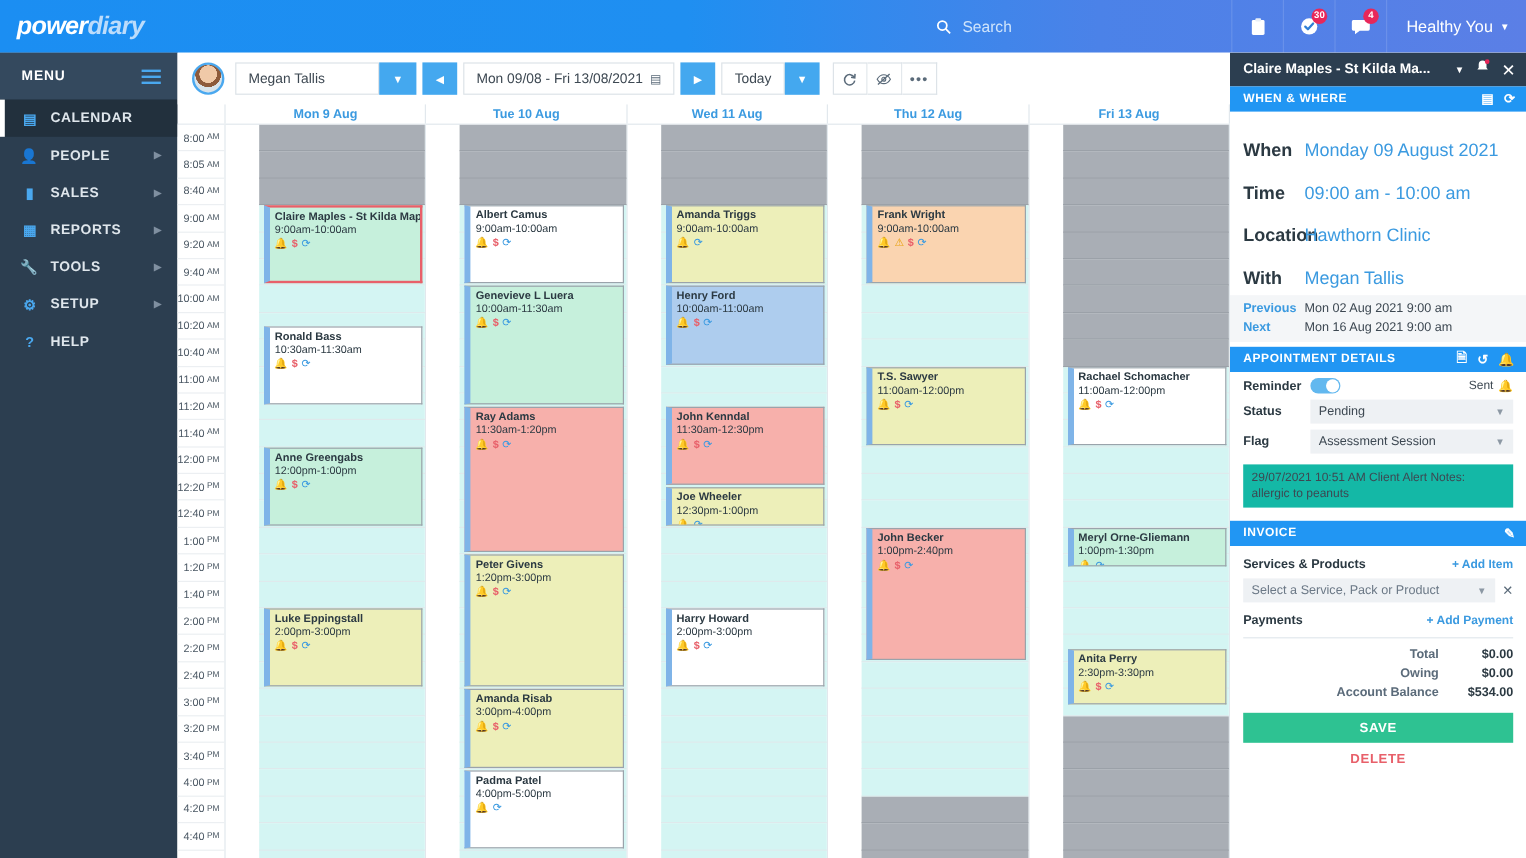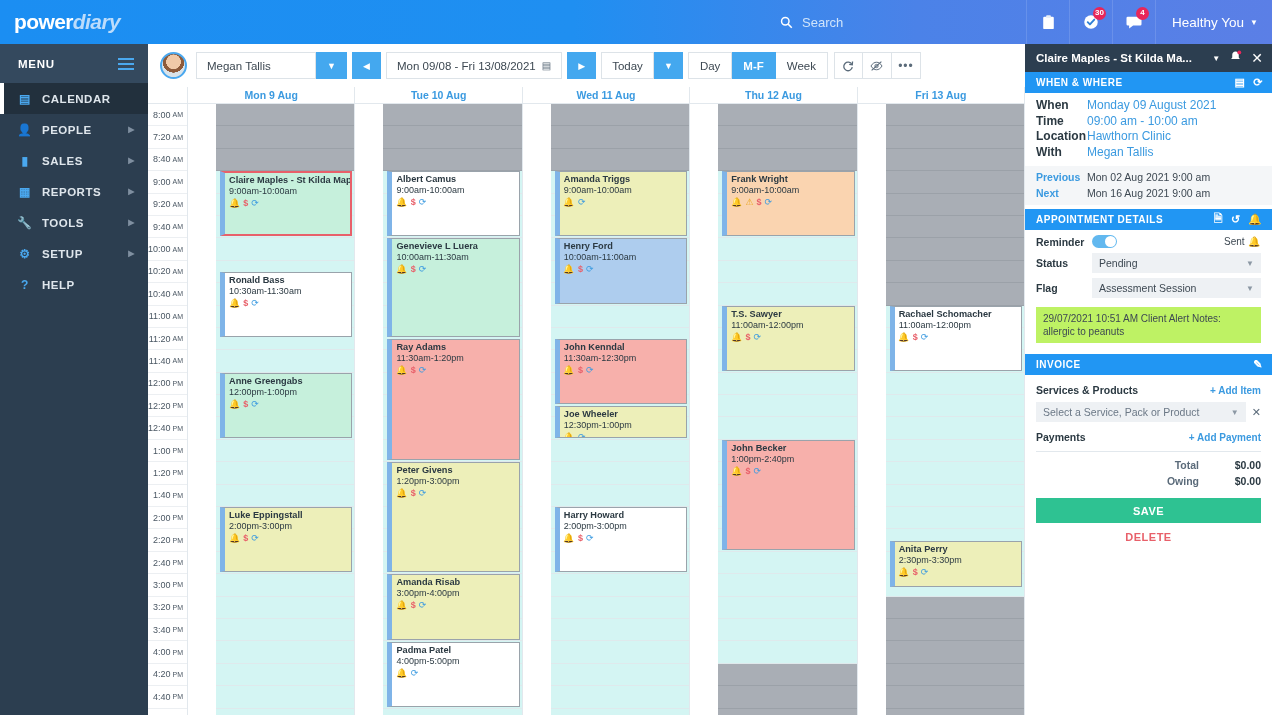--- a/index.html
+++ b/index.html
@@ -9,21 +9,21 @@
     background: #ffffff; overflow: hidden;
   }
 
   
   #topbar {
     position: absolute; left: 0; top: 0; width: 1272px; height: 44px;
     background: linear-gradient(90deg,#1b8ef2 0%,#1f8ff1 45%,#4b82e8 72%,#5b7fe6 100%);
     display: flex; align-items: center;
   }
   #logo { width: 148px; padding-left: 14px; font-size: 21px; font-weight: bold; letter-spacing: -0.6px; }
-  #logo .p1 { color: #ffffff; }
+  #logo .p1 { color: #ffffff; font-style: italic; }
   #logo .p2 { color: #bcdcfb; font-style: italic; }
   #searchzone {
     position: absolute; left: 780px; top: 0; width: 250px; height: 44px;
     display: flex; align-items: center; gap: 9px;
   }
   #searchzone .stext { color: #cfe4fb; font-size: 13px; }
   .topicons { position: absolute; right: 0; top: 0; height: 44px; display: flex; align-items: center; }
   .ticon {
     width: 43px; height: 44px; display: flex; align-items: center; justify-content: center;
     position: relative; border-left: 1px solid rgba(255,255,255,.13);
@@ -131,37 +131,37 @@
   }
   #ptitle .txt { color: #fff; font-size: 11.5px; font-weight: bold; flex: 1; white-space: nowrap; overflow: hidden; }
   #ptitle .cv { color: #fff; font-size: 8px; }
   #ptitle .x { color: #fff; font-size: 14px; }
   .sechead {
     height: 21px; background: #2196f3; display: flex; align-items: center;
     padding: 0 9px 0 11px; color: #fff; font-size: 10px; font-weight: bold; letter-spacing: .5px;
   }
   .sechead .sp { flex: 1; }
   .sechead .hi { margin-left: 8px; font-size: 11px; }
-  .kv { display: flex; font-size: 12px; line-height: 15.5px; padding-left: 11px; }
+  .kv { display: flex; font-size: 15px; line-height: 15.5px; padding-left: 11px; margin-top: 20px; }
   .kv .k { width: 51px; color: #2b3942; font-weight: bold; flex: none; }
   .kv .v { color: #3b9ae0; }
   .navrow { display: flex; font-size: 10.5px; line-height: 16px; padding-left: 11px; }
   .navrow .k { width: 51px; color: #3b9ae0; font-weight: bold; flex: none; }
   .navrow .v { color: #3d4852; }
   .frow { display: flex; align-items: center; padding: 0 11px; margin-top: 5px; }
   .frow .lbl { width: 56px; font-size: 10.5px; font-weight: bold; color: #2b3942; flex: none; }
   .sel-ctl {
     flex: 1; height: 20px; background: #eef1f4; border: none; display: flex; align-items: center;
     padding: 0 7px; font-size: 10.5px; color: #3d4852;
   }
   .sel-ctl .cv { margin-left: auto; color: #8c98a4; font-size: 8px; }
   .toggle { width: 25px; height: 13px; border-radius: 7px; background: #62b8ef; position: relative; }
   .toggle::after { content:""; position: absolute; right: 1px; top: 1px; width: 11px; height: 11px; border-radius: 50%; background: #fff; }
   .note {
-    margin: 9px 11px 0 11px; background: #bef264; padding: 5px 7px; font-size: 10px;
+    margin: 9px 11px 0 11px; background: #14b8a6; padding: 5px 7px; font-size: 10px;
     color: #3d4852; line-height: 13px;
   }
   .sprow { display: flex; align-items: center; padding: 0 11px; margin-top: 9px; }
   .sprow .t { font-size: 10.5px; font-weight: bold; color: #2b3942; }
   .sprow .a { margin-left: auto; font-size: 10px; color: #3b9ae0; font-weight: bold; }
   .totrow { display: flex; padding: 0 11px; font-size: 10.5px; line-height: 16px; }
   .totrow .t { flex: 1; text-align: right; color: #5b6b7a; font-weight: bold; padding-right: 10px; }
   .totrow .n { width: 52px; text-align: right; color: #2b3942; font-weight: bold; }
   #savebtn {
     margin: 9px 11px 0 11px; height: 25px; background: #2ec292; color: #fff;
@@ -277,25 +277,20 @@
     </div>
     <div class="tbblue" style="width:29px;margin:0 5px">
       <span>▶</span>
     </div>
     <div class="tbbox">
       <span>Today</span>
     </div>
     <div class="tbblue" style="width:29px;margin-right:5px">
       <span>▼</span>
     </div>
-    <div id="viewbtns" style="display:flex">
-        <div class="tbbtn" style="border-left: 1px solid rgb(221, 227, 232);">Day</div>
-        <div class="tbbtn sel">M-F</div>
-        <div class="tbbtn">Week</div>
-      </div>
     <div style="display:flex;margin-left:6px">
       <div class="tbico" style="border-left:1px solid #dde3e8">
         <svg width="12" height="12" viewBox="0 0 14 14">
           <path d="M11.5 5.2 A5 5 0 1 0 12 8.4" fill="none" stroke="#5b6b7a" stroke-width="1.5"></path>
           <path d="M12.3 1.8 L12 5.6 L8.4 5" fill="none" stroke="#5b6b7a" stroke-width="1.5"></path>
         </svg>
       </div>
       <div class="tbico">
         <svg width="13" height="12" viewBox="0 0 16 14">
           <path d="M1.2 7 C3.2 3.6 5.6 2.4 8 2.4 C10.4 2.4 12.8 3.6 14.8 7 C12.8 10.4 10.4 11.6 8 11.6 C5.6 11.6 3.2 10.4 1.2 7 Z" fill="none" stroke="#5b6b7a" stroke-width="1.2"></path>
@@ -318,21 +313,21 @@
         <div class="dh">Thu 12 Aug</div>
         <div class="dh">Fri 13 Aug</div>
       </div>
     <div id="body">
       <div id="timecol">
           <div class="trow">
             <span>8:00</span>
             <span class="ampm">AM</span>
           </div>
           <div class="trow">
-            <span>7:20</span>
+            <span>8:05</span>
             <span class="ampm">AM</span>
           </div>
           <div class="trow">
             <span>8:40</span>
             <span class="ampm">AM</span>
           </div>
           <div class="trow">
             <span>9:00</span>
             <span class="ampm">AM</span>
           </div>
@@ -740,20 +735,28 @@
           <div class="slot off"></div>
           <div class="slot off"></div>
           <div class="slot off"></div>
           <div class="slot off"></div>
           <div class="appt" style="top: 201.6px; height: 65.2px; background: rgb(255, 255, 255);">
             <div class="nm">Rachael Schomacher</div>
             <div class="tm">11:00am-12:00pm</div>
             <div class="ic">
               <span class="bell-b">🔔</span>
               <span class="dol">$</span>
+              <span class="sync">⟳</span>
+            </div>
+          </div>
+          <div class="appt" style="top: 336px; height: 31.6px; background: rgb(198, 240, 220);">
+            <div class="nm">Meryl Orne-Gliemann</div>
+            <div class="tm">1:00pm-1:30pm</div>
+            <div class="ic">
+              <span class="bell-o">🔔</span>
               <span class="sync">⟳</span>
             </div>
           </div>
           <div class="appt" style="top: 436.8px; height: 46px; background: rgb(237, 239, 185);">
             <div class="nm">Anita Perry</div>
             <div class="tm">2:30pm-3:30pm</div>
             <div class="ic">
               <span class="bell-b">🔔</span>
               <span class="dol">$</span>
               <span class="sync">⟳</span>
@@ -861,16 +864,20 @@
   <div class="hr"></div>
   <div style="margin-top:5px">
     <div class="totrow">
       <span class="t">Total</span>
       <span class="n">$0.00</span>
     </div>
     <div class="totrow">
       <span class="t">Owing</span>
       <span class="n">$0.00</span>
     </div>
+    <div class="totrow">
+      <span class="t">Account Balance</span>
+      <span class="n">$534.00</span>
+    </div>
   </div>
   <div id="savebtn">SAVE</div>
   <div id="delbtn">DELETE</div>
 </div>
 
 </body></html>

